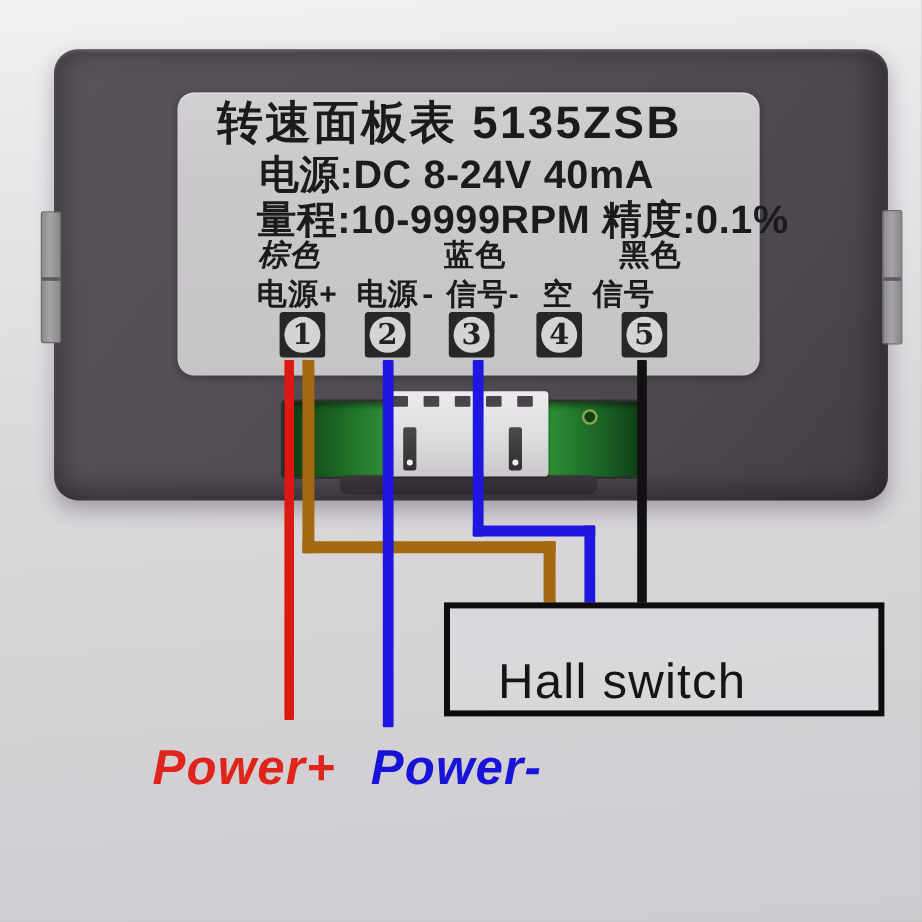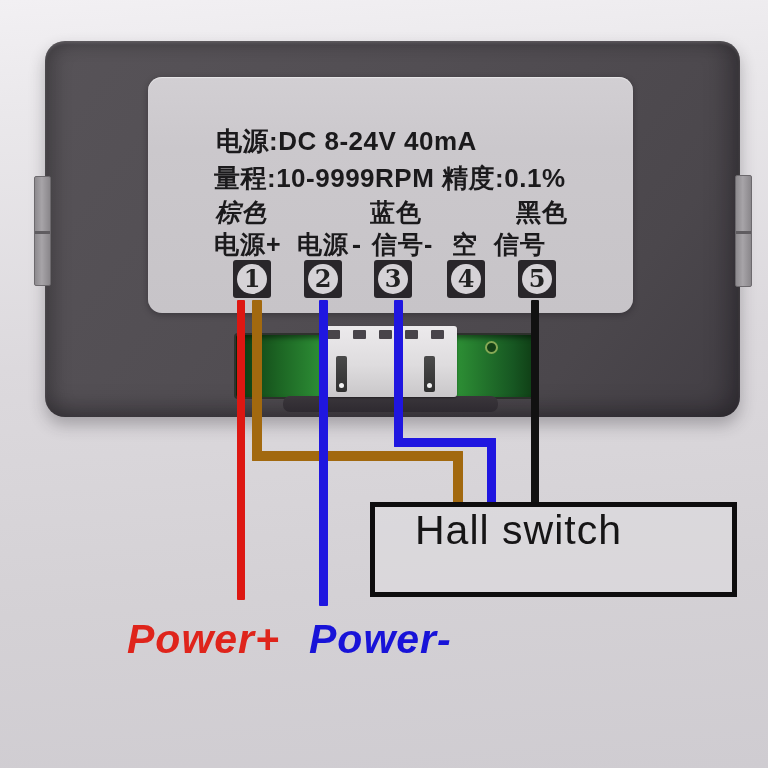--- a/index.html
+++ b/index.html
@@ -22,21 +22,21 @@
   }
   .clip-seam{left:0;width:100%;height:3px;background:#5f5c60;top:50%;}
   
   .sticker{
     left:148px;top:77px;width:485px;height:236px;border-radius:14px;
     background:linear-gradient(180deg,#d2cfd3 0%,#cbc8cc 30%,#c7c4c8 100%);
     box-shadow:0 2px 6px rgba(20,18,22,.35), inset 0 1px 1px rgba(255,255,255,.5);
   }
   .lab-text{color:#1b1a1c;font-weight:700;white-space:nowrap;}
   .title{left:181px;top:77px;font-size:38px;letter-spacing:2px;}
-  .spec{font-size:26px;letter-spacing:0.5px;text-align:center;}
+  .spec{font-size:33px;letter-spacing:0.5px;text-align:center;}
   .small-lab{font-size:25px;letter-spacing:1px;}
   
   .term{
     width:38px;height:38px;top:260px;background:#29262a;border-radius:3px;
     display:flex;align-items:center;justify-content:center;
   }
   .term-circle{
     width:30px;height:30px;border-radius:50%;background:#d6d3d7;
     display:flex;align-items:center;justify-content:center;
     font-family:"DejaVu Serif","Liberation Serif",serif;
@@ -69,40 +69,41 @@
   .conn-pin::after{
     content:"";position:absolute;left:3px;bottom:4px;width:5px;height:5px;
     background:#f2f2f2;border-radius:50%;
   }
   
   .wire{position:absolute;border-radius:1px;}
   
   .hall-box{
     left:370px;top:502px;width:367px;height:95px;border:5px solid #0e0d0e;
     box-sizing:border-box;background:rgba(222,220,224,.55);
-    display:flex;align-items:flex-start;
+    display:flex;align-items:flex-end;
   }
   .hall-text{font-size:41px;color:#161516;margin-left:40px;letter-spacing:1px;}
   .power-label{font-size:41px;font-weight:700;letter-spacing:1px;white-space:nowrap;font-style:italic;}
 </style>
 </head>
 <body>
 
 <div class="stage">
 
   <div class="abs housing"></div>
 
   <div class="abs clip" style="left:34px;top:176px;height:108px;">
     <div class="abs clip-seam"></div>
   </div>
   <div class="abs clip" style="left:735px;top:175px;height:110px;">
     <div class="abs clip-seam"></div>
   </div>
 
   <div class="abs sticker"></div>
+  <div class="abs lab-text title">转速面板表 5135ZSB</div>
   <div class="abs lab-text spec" style="left:216px;top:124px;">电源:DC 8-24V 40mA</div>
   <div class="abs lab-text spec" style="left:214px;top:161px;">量程:10-9999RPM 精度:0.1%</div>
 
   <div class="abs lab-text small-lab" style="left:215px;top:196px;font-style:italic;">棕色</div>
   <div class="abs lab-text small-lab" style="left:370px;top:196px;">蓝色</div>
   <div class="abs lab-text small-lab" style="left:516px;top:196px;">黑色</div>
 
   <div class="abs lab-text small-lab" style="left:214px;top:228px;">电源+</div>
   <div class="abs lab-text small-lab" style="left:297px;top:228px;font-family:Liberation Mono, monospace;">电源-</div>
   <div class="abs lab-text small-lab" style="left:372px;top:228px;">信号-</div>

